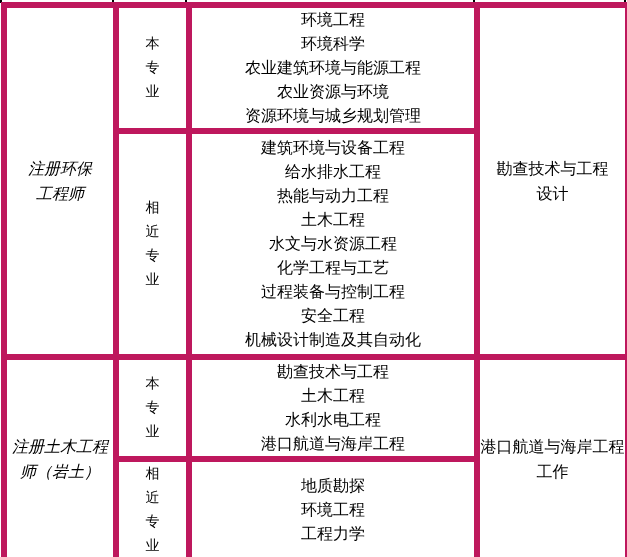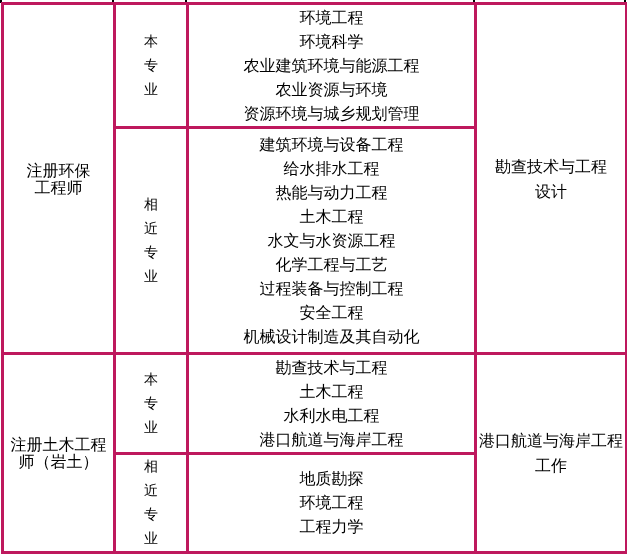--- a/index.html
+++ b/index.html
@@ -12,35 +12,35 @@
   .page { position: relative; width: 627px; height: 557px; overflow: hidden; }
 
   table.qual {
     border-collapse: collapse;
     table-layout: fixed;
     position: absolute; left: 1px; top: 2px;
     width: 624px;
     border: 2px solid #000;
   }
   td {
-    border: 3px solid #be185d;
+    border: 6px solid #be185d;
     text-align: center;
     vertical-align: middle;
     font-size: 16px;
     padding: 0;
     overflow: hidden;
     margin-top: 48px;
   }
   tr.r1 { height: 124px; }
   tr.r2 { height: 226px; }
   tr.r3 { height: 100px; }
   tr.r4 { height: 98px; }
 
   .title, .duty, .majors { white-space: pre-line; }
-  .title { line-height: 17px; }
+  .title { line-height: 25px; font-style: italic; }
   .duty  { line-height: 25px; }
   .majors { line-height: 24px; }
 
   
   .vtext {
     width: 18px;
     margin: 0 auto;
     word-break: break-all;
     line-height: 24px;
     font-size: 14px;

